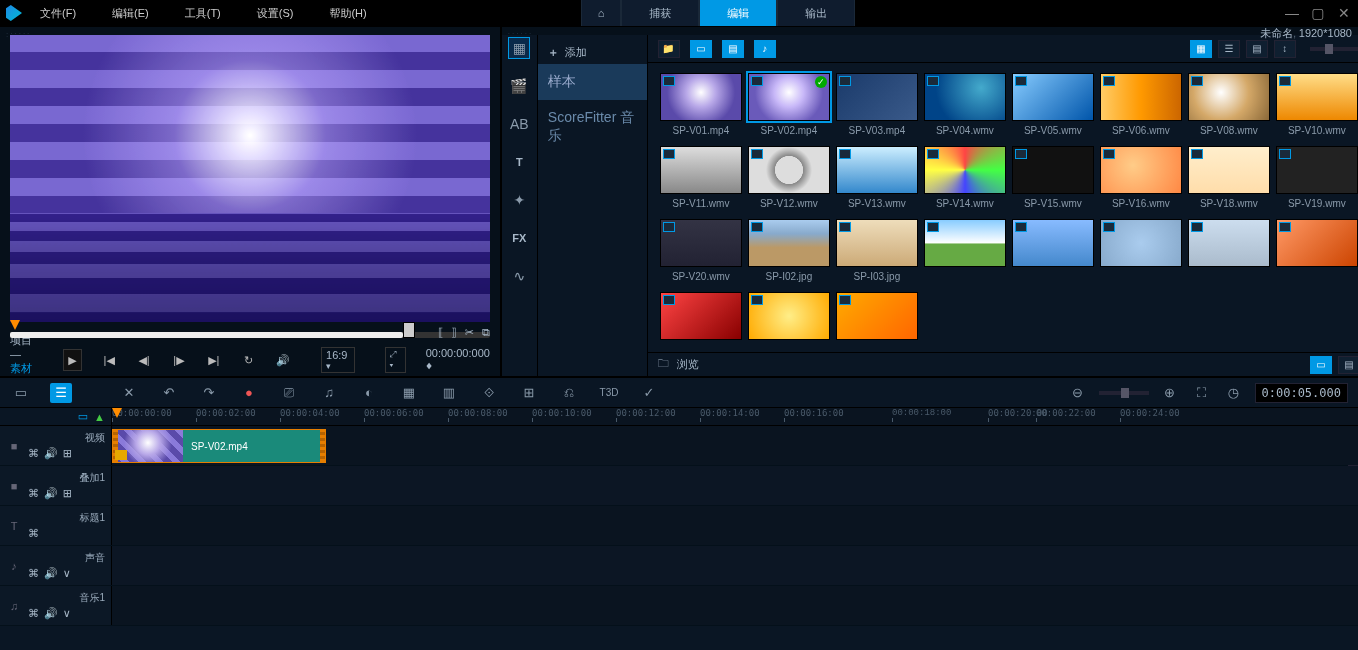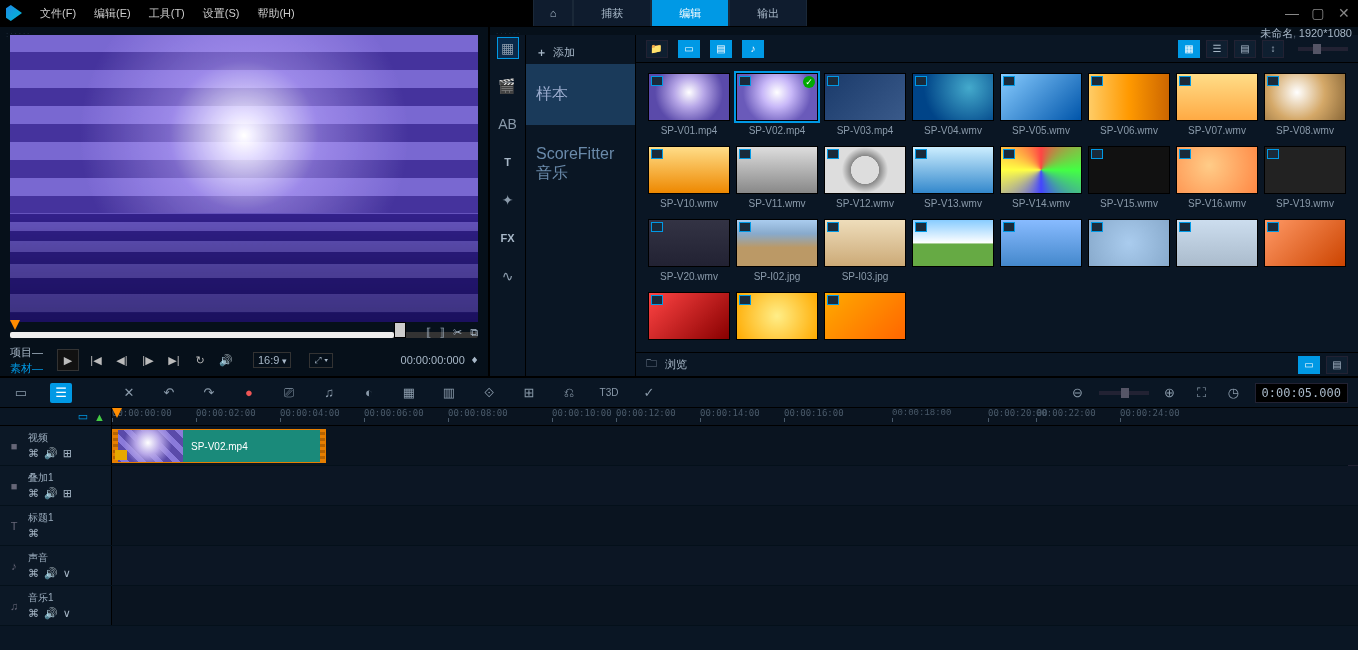--- a/index.html
+++ b/index.html
@@ -2,21 +2,21 @@
 <html><head>
 <meta charset="utf-8">
 <style>
 * { margin:0; padding:0; box-sizing:border-box; font-family:"Microsoft YaHei",Arial,sans-serif; font-size:11px; color:#a8b8c8; }
 body { background:#0a1420; width:1358px; height:650px; overflow:hidden; user-select:none; }
 .shell { display:flex; flex-direction:column; height:100%; }
 
 
 .titlebar { height:26px; background:#000; display:flex; align-items:center; padding:0 6px; }
 .logo { width:16px; height:16px; background:linear-gradient(135deg,#1e88e5,#00bcd4); clip-path:polygon(30% 0,100% 50%,30% 100%,0 80%,0 20%); margin-right:18px; }
-.menu { display:flex; gap:18px; }
+.menu { display:flex; gap:36px; }
 .menu span { cursor:pointer; color:#ccc; }
 .tabs { margin-left:auto; margin-right:auto; display:flex; height:100%; }
 .tab { width:78px; display:flex; align-items:center; justify-content:center; border-right:1px solid #1a2838; border-left:1px solid #1a2838; background:#0f1c2e; cursor:pointer; }
 .tab.home { width:40px; }
 .tab.active { background:#0099e5; color:#fff; }
 .wincontrols { display:flex; gap:10px; align-items:center; margin-left:auto; }
 .wc { width:16px; height:16px; display:flex; align-items:center; justify-content:center; cursor:pointer; font-size:14px; color:#888; }
 .proj-meta { position:absolute; right:6px; top:26px; font-size:10px; color:#5a6a7a; }
 
 
@@ -35,37 +35,37 @@
 .mosaic::after { content:""; position:absolute; left:0; right:0; bottom:0; height:38%; background:
   linear-gradient(transparent,rgba(0,0,30,.4)),
   repeating-linear-gradient(0deg,#3a2a8a 0 12px,#6a5aba 12px 24px);
   transform:perspective(200px) rotateX(50deg); transform-origin:top; }
 .scrub { height:18px; margin:4px 10px 0; position:relative; }
 .scrub-track { height:6px; background:#333; border-radius:2px; margin-top:6px; }
 .scrub-fill { height:6px; width:82%; background:#eee; border-radius:2px; }
 .scrub-handle { position:absolute; left:82%; top:-4px; width:12px; height:16px; background:#ccc; border:1px solid #000; }
 .scrub-marker { position:absolute; left:0; top:-6px; width:10px; height:10px; background:#ff8c00; clip-path:polygon(0 0,100% 0,50% 100%); }
 .scrub-icons { position:absolute; right:0; top:0; display:flex; gap:8px; color:#667; }
-.transport { height:32px; display:flex; align-items:center; padding:0 10px; gap:8px; }
+.transport { height:32px; display:flex; align-items:center; padding:0 10px; gap:20px; }
 .tlabels { display:flex; flex-direction:column; gap:1px; font-size:9px; margin-right:6px; color:#888; }
 .tbtn { width:18px; height:18px; display:flex; align-items:center; justify-content:center; cursor:pointer; color:#bbb; font-size:11px; }
 .tbtn.play { width:22px; height:22px; border:1px solid #333; background:#111; }
 .ratio { border:1px solid #333; padding:1px 4px; font-size:9px; margin-left:10px; cursor:pointer; }
 .tc { margin-left:auto; font-family:monospace; font-size:11px; }
 
 
 .library { flex:1; display:flex; flex-direction:column; background:#0a1624; }
 .library .grip { flex-shrink:0; }
 .libtop { display:flex; flex:1; min-height:0; }
 .sidetools { width:36px; background:#0a1624; display:flex; flex-direction:column; align-items:center; padding-top:2px; gap:16px; border-right:1px solid #000; }
 .st { width:22px; height:22px; display:flex; align-items:center; justify-content:center; cursor:pointer; color:#8a9aaa; font-size:14px; }
 .st.active { background:#0a2a4a; border:1px solid #0099e5; }
 .sublist { width:110px; padding:6px 0; border-right:1px solid #000; }
 .add { display:flex; align-items:center; gap:6px; padding:4px 10px; cursor:pointer; }
-.sub { padding:20px 10px; cursor:pointer; font-size:16px; color:#6a8aaa; }
+.sub { padding:9px 10px; cursor:pointer; font-size:14px; color:#6a8aaa; }
 .sub.sel { background:#1a3a5a; color:#9ac; }
 .libmain { flex:1; display:flex; flex-direction:column; min-width:0; }
 .libbar { height:28px; display:flex; align-items:center; padding:0 10px; gap:10px; border-bottom:1px solid #000; }
 .lb { width:22px; height:18px; display:flex; align-items:center; justify-content:center; cursor:pointer; border:1px solid #223; background:#0f1f30; font-size:10px; }
 .lb.on { background:#0099e5; color:#fff; border-color:#0099e5; }
 .libbar-r { margin-left:auto; display:flex; gap:6px; align-items:center; }
 .mini-slider { width:50px; height:4px; background:#223; position:relative; margin-left:8px; }
 .mini-slider::after { content:""; position:absolute; left:30%; top:-3px; width:8px; height:10px; background:#556; }
 .grid { flex:1; overflow:auto; padding:10px 12px; display:grid; grid-template-columns:repeat(8,82px); gap:10px 6px; align-content:start; }
 .thumb { display:flex; flex-direction:column; gap:4px; cursor:pointer; }
@@ -92,21 +92,21 @@
 .track-head-col { width:112px; border-right:1px solid #000; display:flex; align-items:center; justify-content:flex-end; padding-right:6px; gap:6px; }
 .ruler { flex:1; position:relative; background:#0a1420; overflow:hidden; }
 .tick { position:absolute; top:0; font-size:9px; color:#4a5a6a; font-family:monospace; }
 .tick::before { content:""; position:absolute; left:0; bottom:-4px; width:1px; height:4px; background:#4a5a6a; }
 .playhead { position:absolute; left:0; top:0; width:10px; height:10px; background:#ff8c00; clip-path:polygon(0 0,100% 0,50% 100%); z-index:5; }
 
 .tracks { flex:1; overflow:auto; }
 .track { display:flex; height:40px; border-bottom:1px solid #04101a; }
 .thdr { width:112px; display:flex; align-items:center; padding:0 6px; gap:6px; border-right:1px solid #000; background:#0c1826; }
 .thdr .ticon { width:16px; text-align:center; color:#667; }
-.thdr .tlbl { flex:1; font-size:10px; color:#9ab; }
+.thdr .tlbl { flex:1; font-size:10px; color:#9ab;text-align:right; }
 .thdr .tctrls { display:flex; gap:5px; font-size:10px; color:#556; }
 .thdr .tctrls span { cursor:pointer; }
 .lane { flex:1; position:relative; background:#0a1420; }
 .lane.alt { background:#0c1624; }
 .clip { position:absolute; top:3px; height:34px; border:1px solid #e67e00; background:#1a8a7a; display:flex; align-items:center; overflow:hidden; }
 .clip .cthumb { width:70px; height:100%; background:
   radial-gradient(circle at 50% 40%,#fff,#b8a8e8 30%,transparent 60%),
   repeating-linear-gradient(45deg,#5a4aaa 0 6px,#8a7ada 6px 12px); }
 .clip .clabel { padding:0 8px; font-size:10px; color:#fff; }
 .clip .handle { position:absolute; top:0; width:5px; height:100%; background:repeating-linear-gradient(0deg,#e67e00 0 3px,#b86400 3px 6px); }
@@ -278,24 +278,20 @@
               </div>
               <div class="thumb">
                 <div class="tbox c4"></div>
                 <div class="tname">SP-V05.wmv</div>
               </div>
               <div class="thumb">
                 <div class="tbox c5"></div>
                 <div class="tname">SP-V06.wmv</div>
               </div>
               <div class="thumb">
-                <div class="tbox c6"></div>
-                <div class="tname">SP-V07.wmv</div>
-              </div>
-              <div class="thumb">
                 <div class="tbox c7"></div>
                 <div class="tname">SP-V08.wmv</div>
               </div>
               <div class="thumb">
                 <div class="tbox c9"></div>
                 <div class="tname">SP-V10.wmv</div>
               </div>
               <div class="thumb">
                 <div class="tbox c10"></div>
                 <div class="tname">SP-V11.wmv</div>
@@ -312,20 +308,24 @@
                 <div class="tbox c13"></div>
                 <div class="tname">SP-V14.wmv</div>
               </div>
               <div class="thumb">
                 <div class="tbox c14"></div>
                 <div class="tname">SP-V15.wmv</div>
               </div>
               <div class="thumb">
                 <div class="tbox c15"></div>
                 <div class="tname">SP-V16.wmv</div>
+              </div>
+              <div class="thumb">
+                <div class="tbox c17"></div>
+                <div class="tname">SP-V18.wmv</div>
               </div>
               <div class="thumb">
                 <div class="tbox c18"></div>
                 <div class="tname">SP-V19.wmv</div>
               </div>
               <div class="thumb">
                 <div class="tbox c19"></div>
                 <div class="tname">SP-V20.wmv</div>
               </div>
               <div class="thumb">
@@ -418,21 +418,21 @@
         <span style="color:#0099e5">▭</span>
         <span style="color:#4c4">▲</span>
       </div>
       <div class="ruler" id="ruler">
         <div class="playhead"></div>
       <div class="tick" style="left: 0px;">00:00:00:00</div>
           <div class="tick" style="left: 84px;">00:00:02:00</div>
           <div class="tick" style="left: 168px;">00:00:04:00</div>
           <div class="tick" style="left: 252px;">00:00:06:00</div>
           <div class="tick" style="left: 336px;">00:00:08:00</div>
-          <div class="tick" style="left: 420px; margin-left: 20px;">00:00:10:00</div>
+          <div class="tick" style="left: 420px;">00:00:10:00</div>
           <div class="tick" style="left: 504px;">00:00:12:00</div>
           <div class="tick" style="left: 588px;">00:00:14:00</div>
           <div class="tick" style="left: 672px;">00:00:16:00</div>
           <div class="tick" style="left: 780px; font-family: Liberation Mono, monospace;">00:00:18:00</div>
           <div class="tick" style="left: 876px;">00:00:20:00</div>
           <div class="tick" style="left: 924px;">00:00:22:00</div>
           <div class="tick" style="left: 1008px;">00:00:24:00</div>
         </div>
     </div>
 

